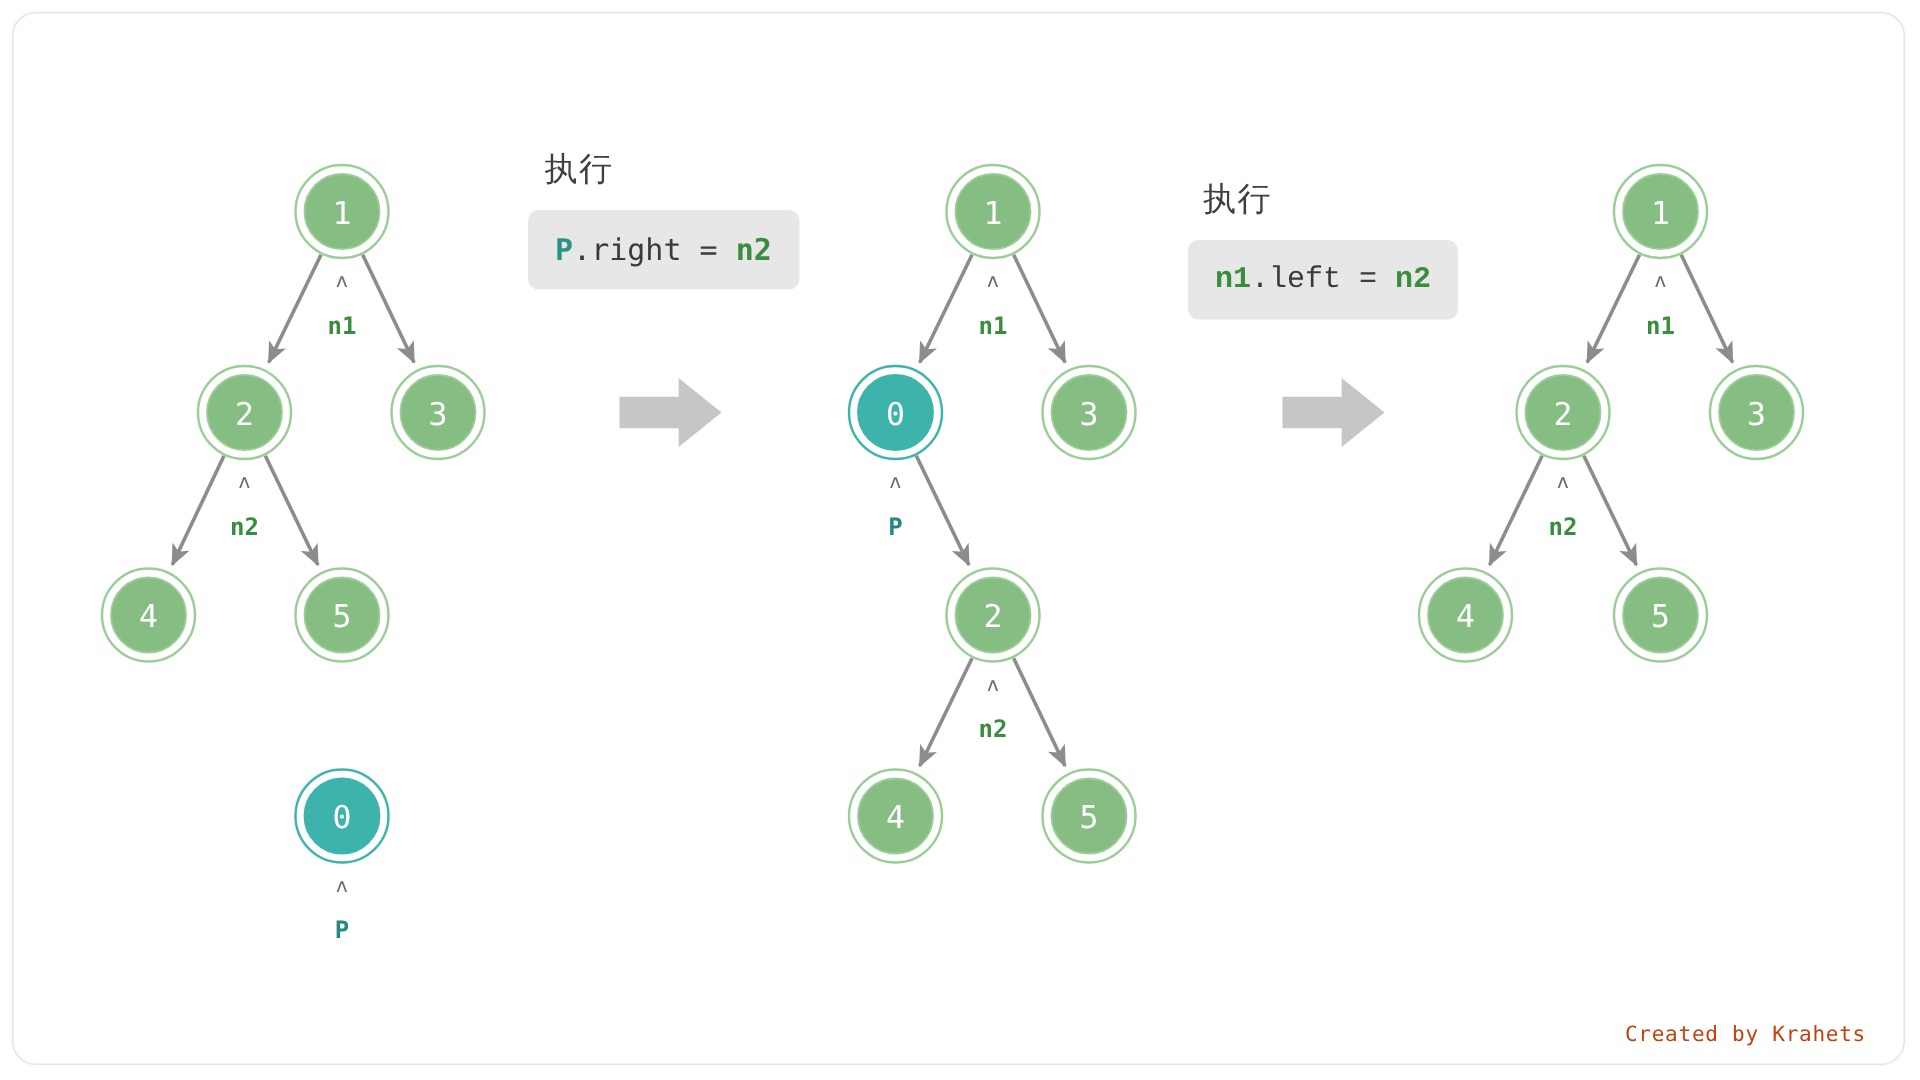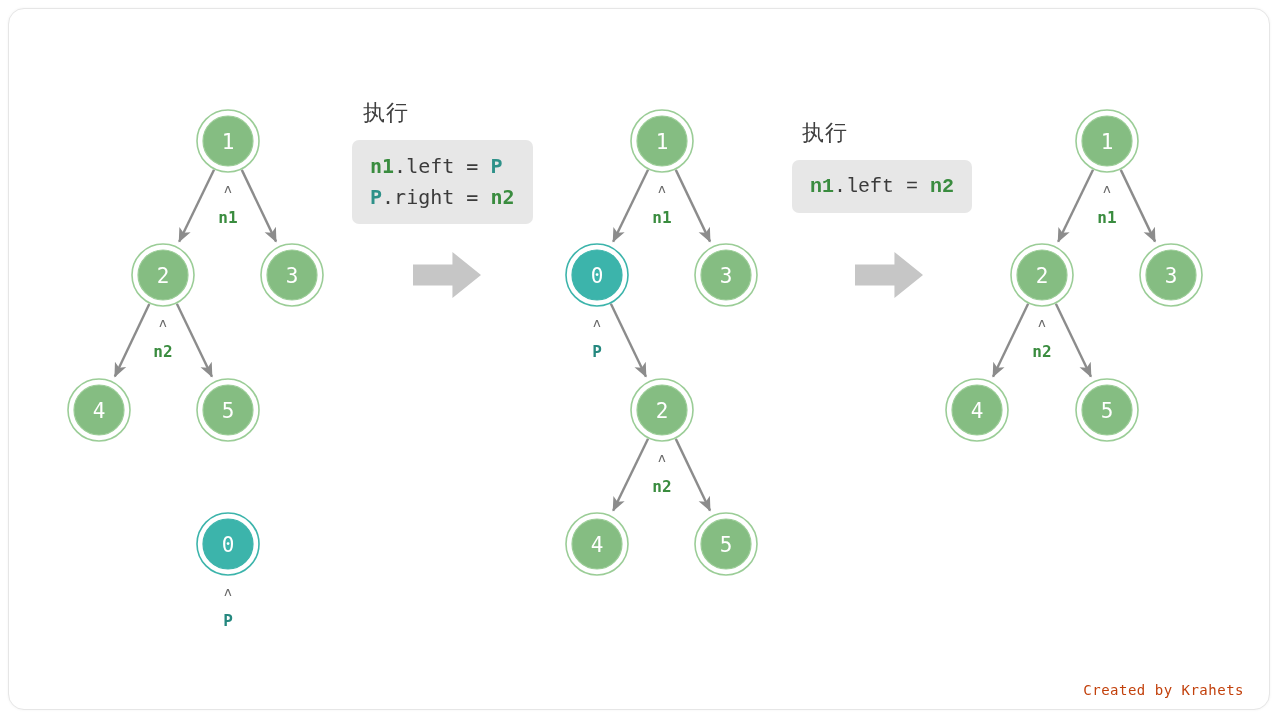--- a/index.html
+++ b/index.html
@@ -236,19 +236,19 @@
         </g>
       </g>
     <g id="block-arrows-layer">
         <polygon points="413,264.42 452.44,264.42 452.44,252 481,275 452.44,298 452.44,285.58000000000004 413,285.58000000000004" fill="#c6c6c6"></polygon>
         <polygon points="855,264.42 894.44,264.42 894.44,252 923,275 894.44,298 894.44,285.58000000000004 855,285.58000000000004" fill="#c6c6c6"></polygon>
       </g>
   </svg>
 
   <div id="steps-layer">
       <div class="exec-title" style="left: 363px; top: 98px;">执行</div>
-      <div class="code-box" style="left: 352px; top: 140px;"><div><span class="tok-green">n1</span><span class="tok-plain">.left = </span><span class="tok-teal">P</span></div><div><span class="tok-teal">P</span><span class="tok-plain">.right = </span><span class="tok-green">n2</span></div></div>
+      <div class="code-box" style="left: 352px; top: 140px;"><div><span class="tok-teal">P</span><span class="tok-plain">.right = </span><span class="tok-green">n2</span></div></div>
       <div class="exec-title" style="left: 802px; top: 118px;">执行</div>
       <div class="code-box" style="left: 792px; top: 160px; font-family: Liberation Mono, monospace;"><div><span class="tok-green">n1</span><span class="tok-plain">.left = </span><span class="tok-green">n2</span></div></div>
     </div>
 
   <div class="credit">Created by Krahets</div>
 </div>
 
 </body></html>

